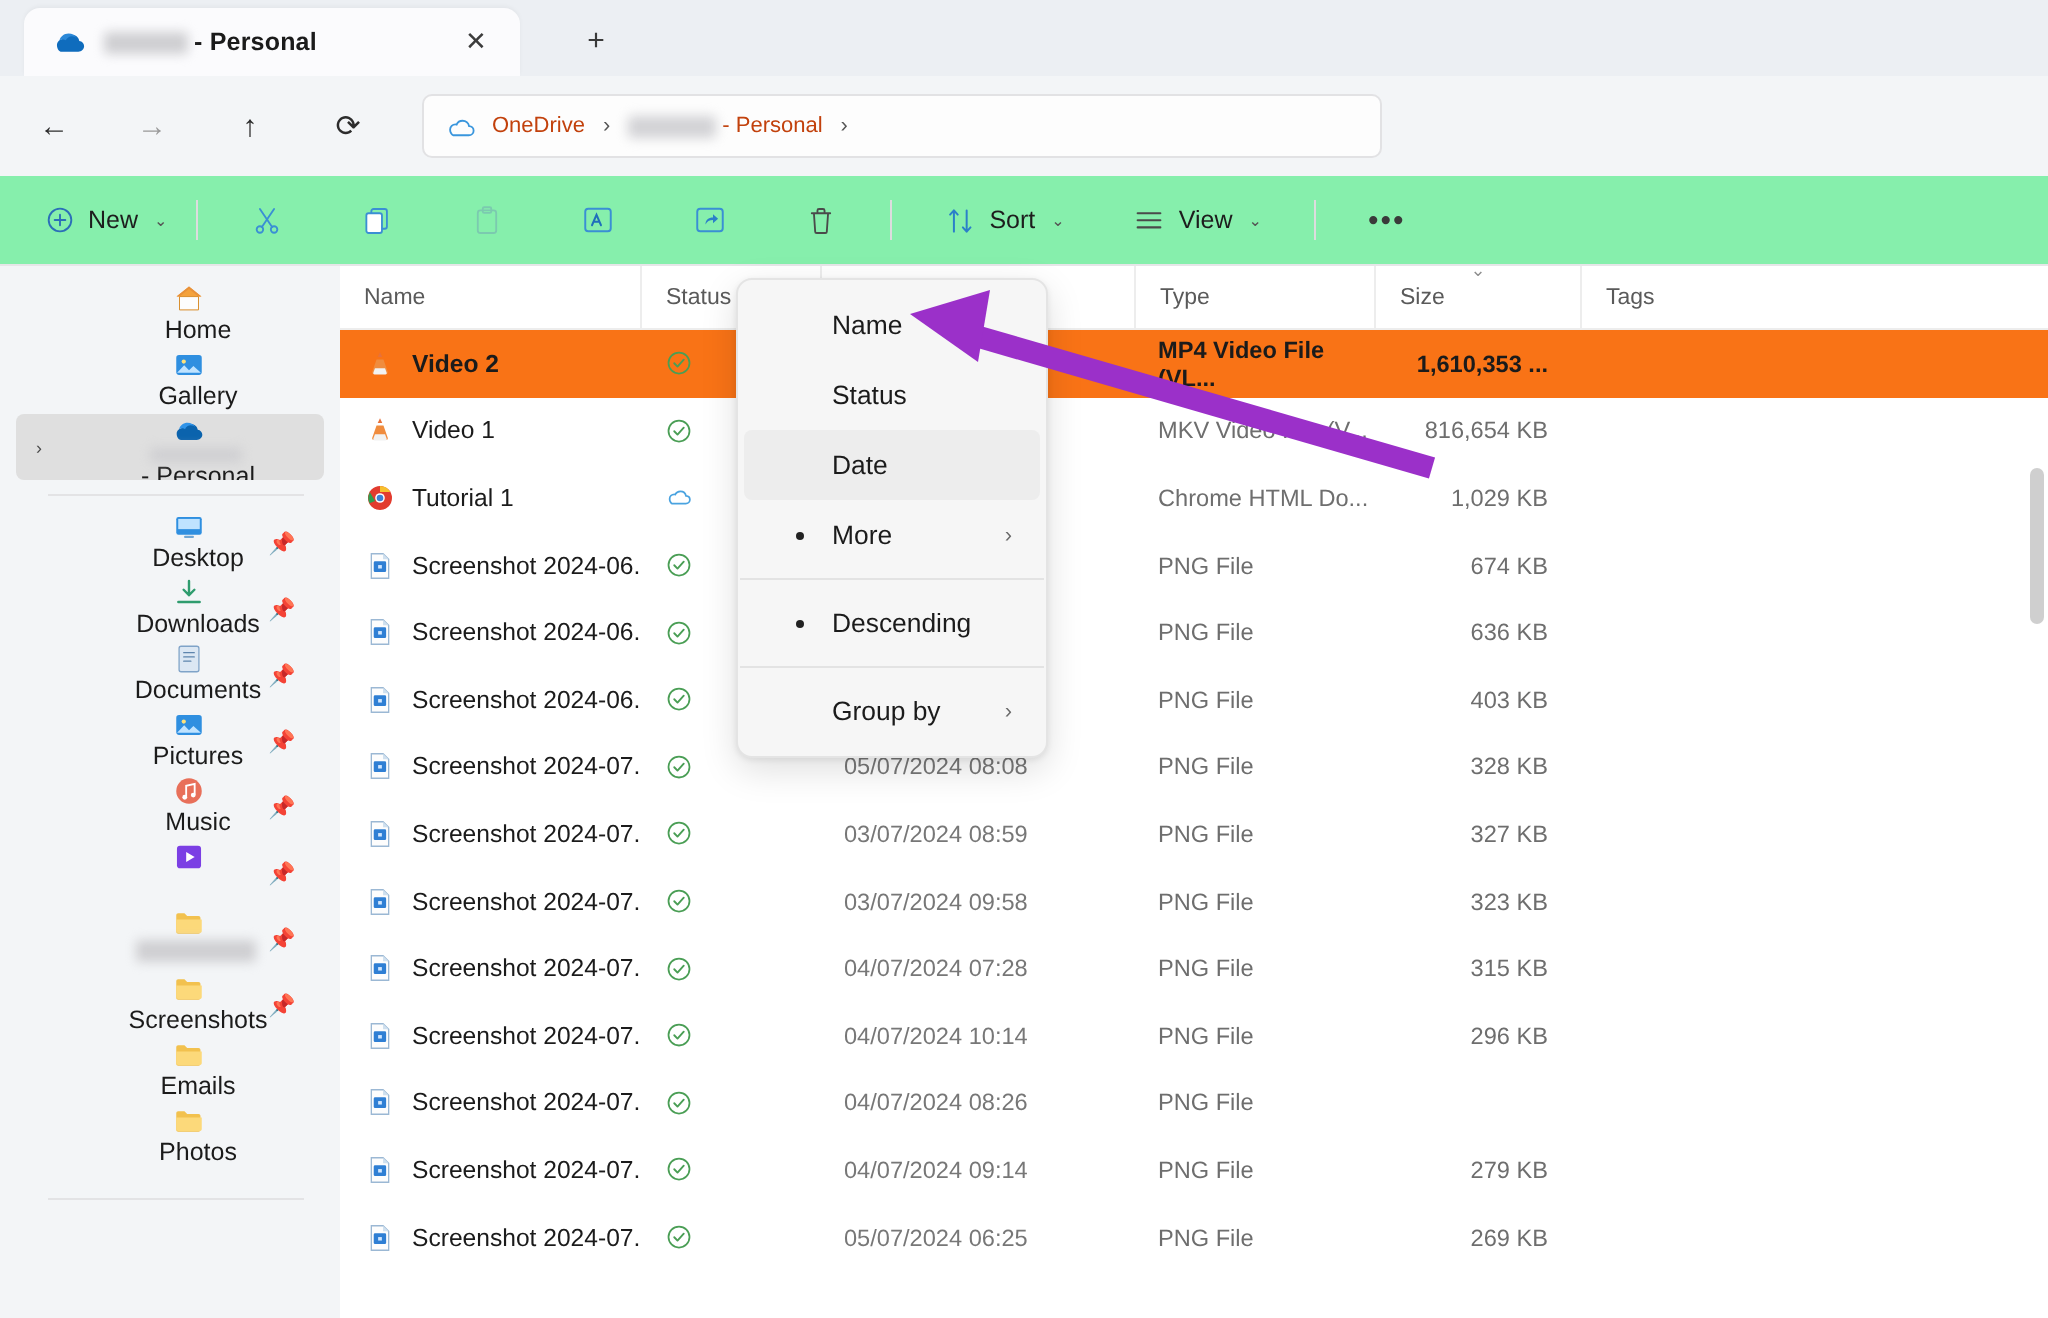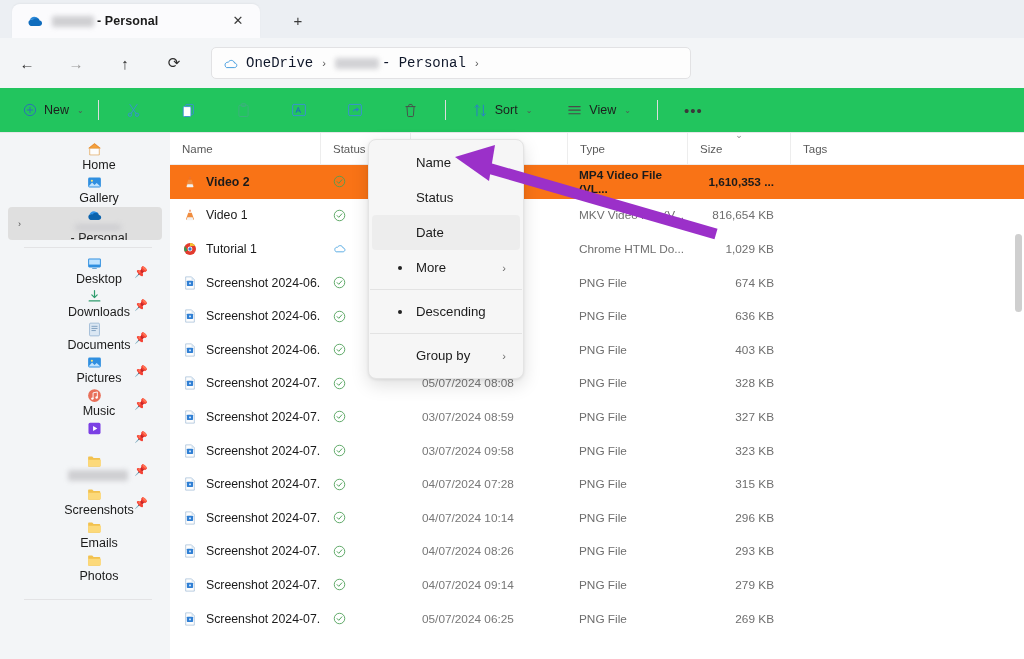--- a/index.html
+++ b/index.html
@@ -79,33 +79,33 @@
     margin-left: 20px;
     height: 32px; flex: 0 0 auto;
     background: #fdfdfd;
     border: 1px solid #e2e2e4;
     border-radius: 5px;
     display: flex; align-items: center;
     padding: 0 10px 0 10px;
     min-width: 480px;
   }
   .bc-cloud { width: 17px; height: 17px; margin-right: 7px; }
-  .bc-text { font-size: 14px; color: #0f172a; font-family: Liberation Mono, monospace; }
+  .bc-text { font-size: 11px; color: #c2410c; }
   .bc-sep { font-size: 11px; color: #555; margin: 0 9px; }
   .bc-blur {
     display: inline-block; width: 44px; height: 11px;
     background: #d2d2d5; border-radius: 2px;
     filter: blur(2.8px); vertical-align: middle; margin-right: 3px;
   }
 
   
   .cmdbar {
     position: absolute; left: 0; top: 88px;
     width: 1024px; height: 45px;
-    background: #22c55e;
+    background: #86efac;
     display: flex; align-items: center;
     border-bottom: 1px solid #e6e6e8;
   }
   .cmd-item {
     height: 30px; display: flex; align-items: center;
     padding: 0 8px; border-radius: 4px; gap: 6px;
     color: #1d1d1d; font-size: 12.5px;
   }
   .cmd-item.disabled { opacity: .38; }
   .cmd-sep { width: 1px; height: 20px; background: #dcdcde; margin: 0 6px; }
@@ -734,21 +734,20 @@
             <span class="fname">Screenshot 2024-07...</span>
           </div>
           <div class="cell c-status">
             <svg class="sico" viewBox="0 0 24 24">
               <circle cx="12" cy="12" r="8.4" fill="none" stroke="#4a9e55" stroke-width="1.4"></circle>
               <path d="M8.2 12.2l2.6 2.7 5-5.6" fill="none" stroke="#4a9e55" stroke-width="1.5" stroke-linecap="round" stroke-linejoin="round"></path>
             </svg>
           </div>
           <div class="cell c-date">04/07/2024 08:26</div>
           <div class="cell c-type">PNG File</div>
-          <div class="cell c-size">293 KB</div>
           <div class="cell c-tags"></div>
         </div>
         <div class="row">
           <div class="cell c-name">
             <svg class="fico" viewBox="0 0 24 24">
               <path d="M5.5 2.8h8.8l4.2 4.2v14.2H5.5z" fill="#fdfdfd" stroke="#9bb8d4" stroke-width="1"></path>
               <path d="M14.3 2.8l4.2 4.2h-4.2z" fill="#cfe0ef"></path>
               <rect x="7.3" y="8.5" width="9.3" height="8" rx="1" fill="#2f7fd4"></rect>
               <rect x="10.6" y="11.3" width="2.8" height="2.6" fill="#cfe6ff"></rect>
             </svg>

